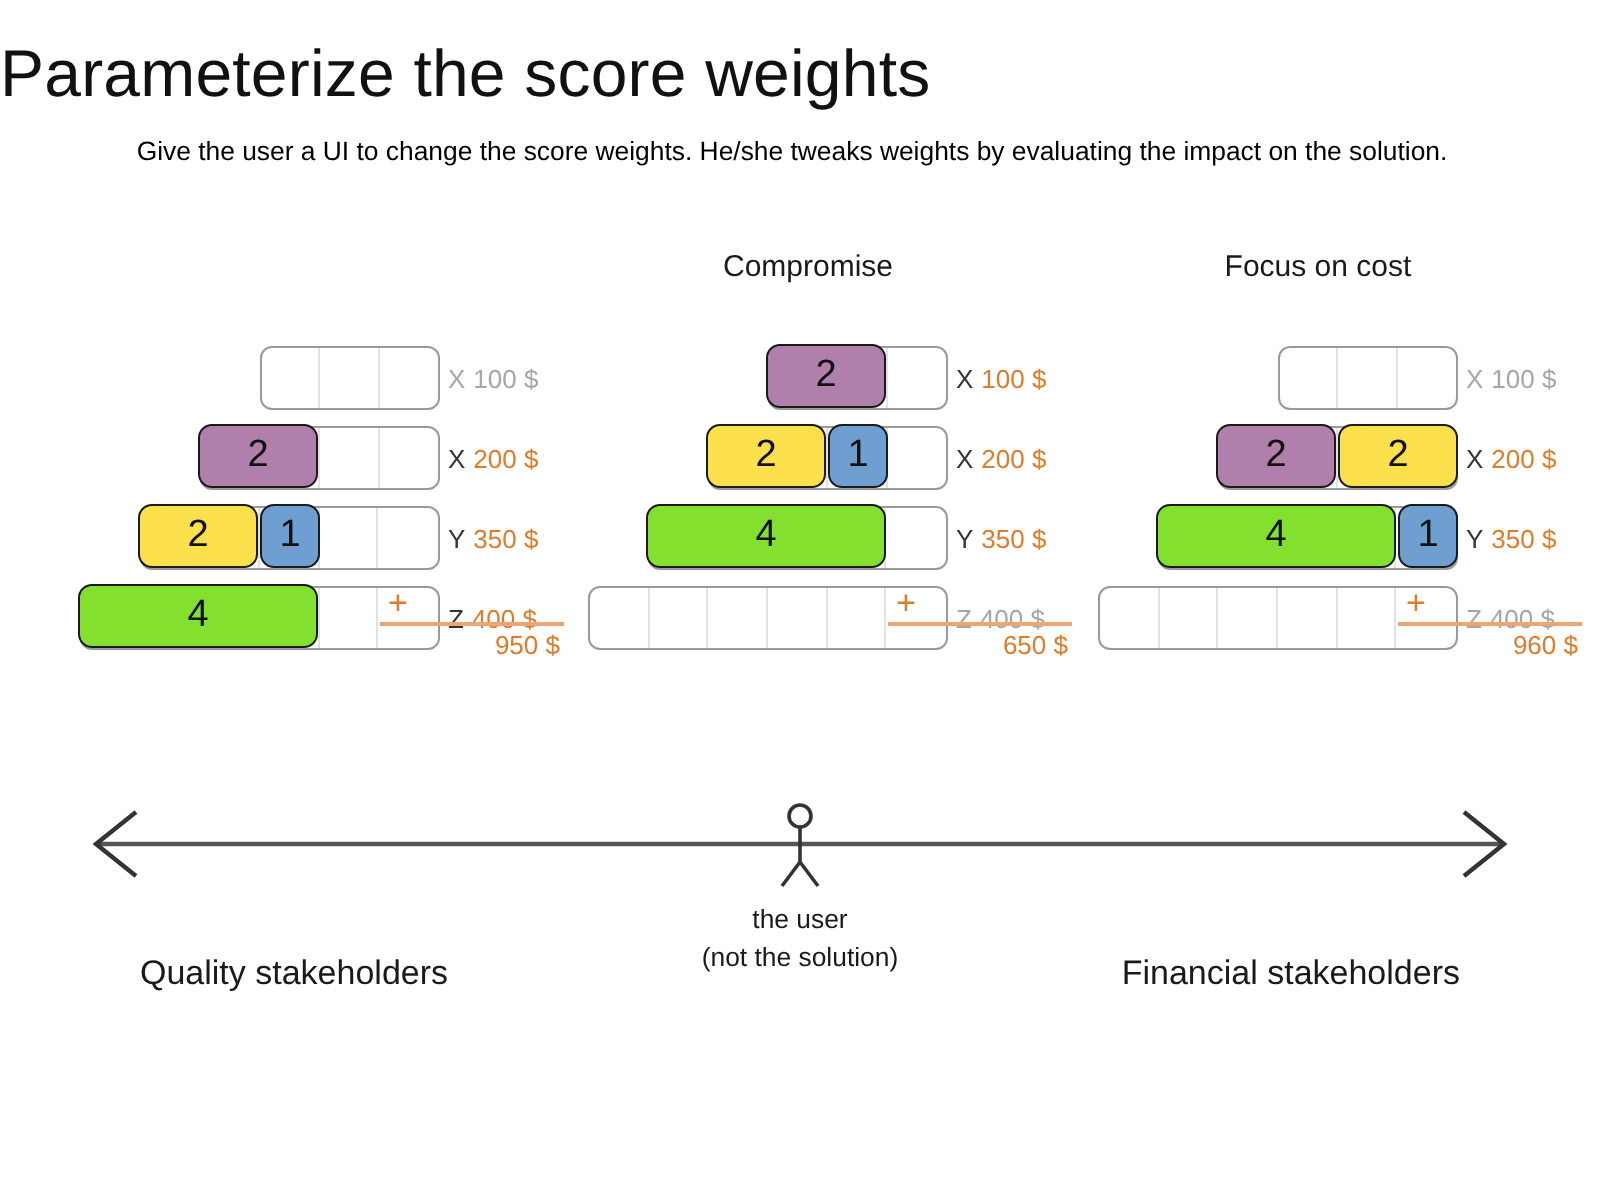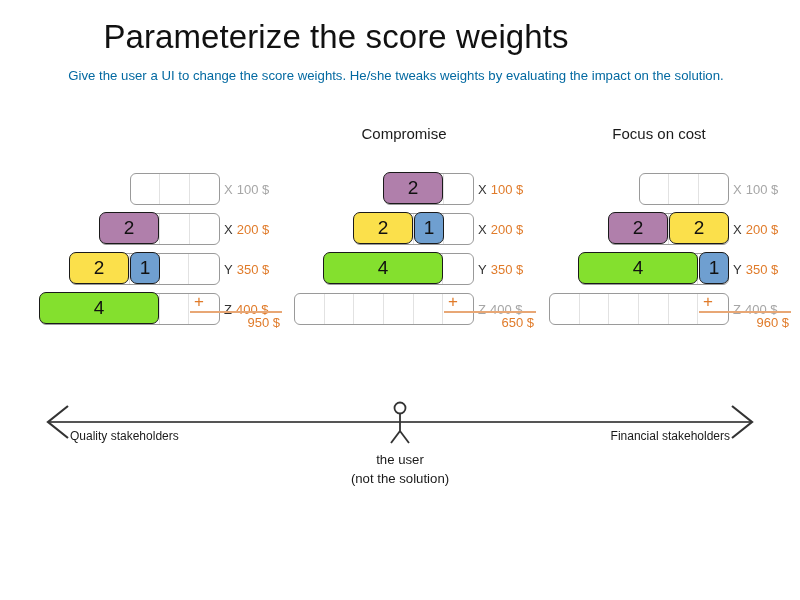--- a/index.html
+++ b/index.html
@@ -15,35 +15,35 @@
     overflow: hidden;
     position: relative;
   }
 
   
   .slide-title {
     position: absolute;
     top: 18px;
     left: 0;
     width: 672px;
-    text-align: center;
+    text-align: left;
     font-size: 33px;
     font-weight: 400;
     color: #111111;
     letter-spacing: 0.1px;
   }
   .slide-subtitle {
     position: absolute;
     top: 68px;
     left: 0;
     width: 792px;
     text-align: center;
     font-size: 13.2px;
     font-weight: 400;
-    color: #0369a1;
+    color: #000000;
   }
 
   
   .columns {
     position: absolute;
     top: 125px;
     left: 0;
     width: 800px;
     height: 260px;
   }
@@ -179,23 +179,24 @@
   .axis {
     position: absolute;
     left: 0;
     top: 398px;
     width: 800px;
     height: 120px;
   }
   .axis svg { display: block; }
   .axis-label {
     position: absolute;
-    font-size: 12px;
+    font-size: 17px;
     color: #1a1a1a;
     white-space: nowrap;
+    margin-top: 48px;
   }
   .axis-label.left  { left: 70px;  top: 31px; }
   .axis-label.right { right: 70px; top: 31px; }
   .actor-caption {
     position: absolute;
     left: 0;
     top: 52px;
     width: 800px;
     text-align: center;
     font-size: 13.2px;

